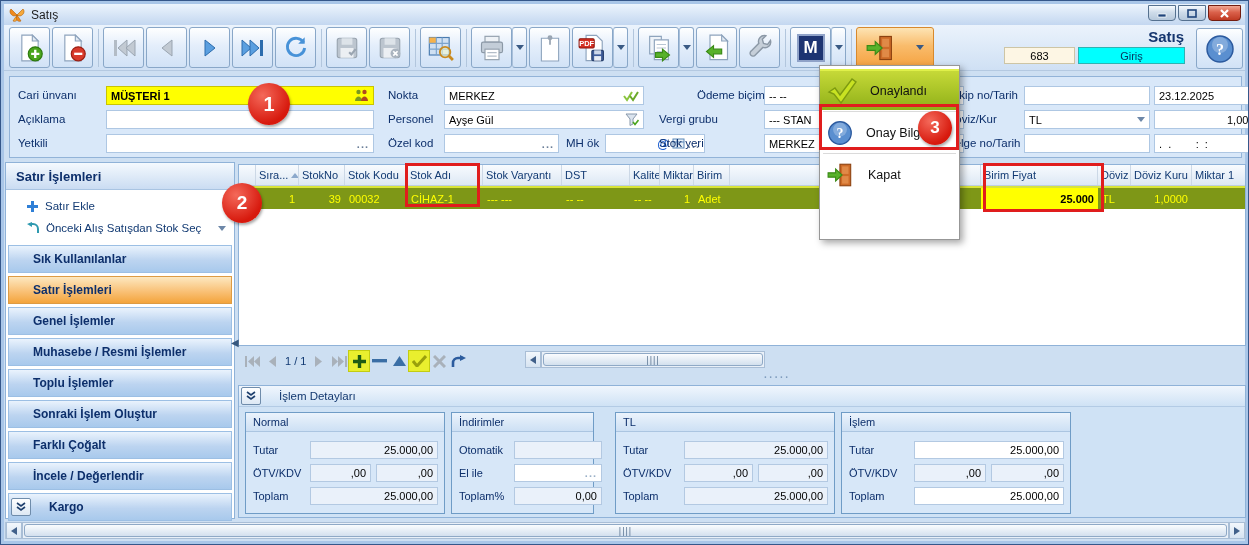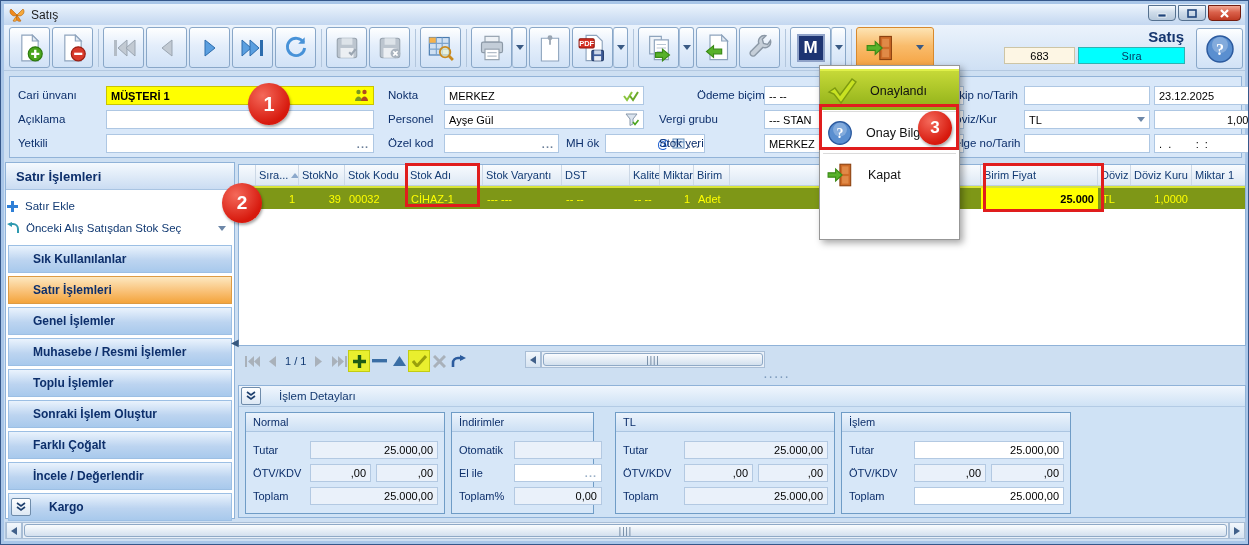--- a/index.html
+++ b/index.html
@@ -42,21 +42,21 @@
     padding:0 4px;white-space:nowrap;overflow:hidden;}
   .ffield.yellow{background:#ffff00;border-color:#c9c400;font-weight:bold;}
   .ficon{margin-left:auto;display:flex;align-items:center;gap:3px;}
   .dots{color:#6b7f99;letter-spacing:1px;font-weight:bold;}
   .at{color:#1d5fd0;font-weight:bold;font-size:12px;}
   .selarr{width:0;height:0;border-left:4px solid transparent;border-right:4px solid transparent;border-top:5px solid #6d87a8;}
   
   .sidebar{position:absolute;left:4px;top:161px;width:230px;height:357px;background:#fff;border:1px solid #8fb2d8;}
   .sb-header{height:27px;background:linear-gradient(#f4f9fe,#cadcf2);border-bottom:1px solid #a9c4e2;
     display:flex;align-items:center;padding-left:10px;font-size:13px;font-weight:bold;color:#0d2f6b;}
-  .sb-action{height:22px;display:flex;align-items:center;gap:6px;padding-left:0;color:#123a73;font-size:11.5px;}
+  .sb-action{height:22px;display:flex;align-items:center;gap:6px;padding-left:20px;color:#123a73;font-size:11.5px;}
   .sb-bar{position:relative;margin:3px 2px 0 2px;height:28px;border:1px solid #9cbfe4;
     background:linear-gradient(#eaf3fd,#bcd4f0 55%,#a8c9ec);
     display:flex;align-items:center;padding-left:24px;font-weight:bold;color:#0d2f6b;font-size:12px;}
   .sb-bar.active{background:linear-gradient(#fde8c0,#f9c177 55%,#f3a43c);border-color:#dd9b43;}
   .chevbtn{width:20px;height:18px;border:1px solid #6f8cab;border-radius:2px;background:linear-gradient(#fff,#dde8f4);
     display:flex;align-items:center;justify-content:center;margin:0 4px 0 2px;}
   
   .gridwrap{position:absolute;left:237px;top:163px;width:1008px;height:182px;background:#fff;border:1px solid #8fb2d8;}
   .ghead{display:flex;height:21px;background:linear-gradient(#f8fbfe,#dde8f4);border-bottom:1px solid #bfcfe2;}
   .gcol{border-right:1px solid #ccd8e6;display:flex;align-items:center;padding:0 3px;color:#123a73;
@@ -283,21 +283,21 @@
         <rect x="14" y="4" width="6" height="7" fill="#e08a47"></rect>
           <rect x="14" y="13" width="6" height="7" fill="#e08a47"></rect>
         <path d="M1 10h7V6.5L14 12l-6 5.5V14H1z" fill="#58b22a" stroke="#3a8a16"></path>
       </svg>
       <span class="darr"></span>
     </div>
   </div>
 
   <div class="screen-title">Satış</div>
   <div class="docno">683</div>
-  <div class="docmode">Sıra</div>
+  <div class="docmode">Giriş</div>
   <div class="helpbtn">
     <svg width="30" height="30" viewBox="0 0 30 30">
       <circle cx="15" cy="15" r="13" fill="#5a8fd0" stroke="#2c5a9e" stroke-width="1.5"></circle>
       <circle cx="15" cy="11" r="8" fill="rgba(255,255,255,.25)"></circle>
       <text x="15" y="21" font-size="16" font-weight="bold" fill="#fff" text-anchor="middle" font-family="Liberation Serif, serif">?</text>
     </svg>
   </div>
 
   <div class="formpanel">
 

